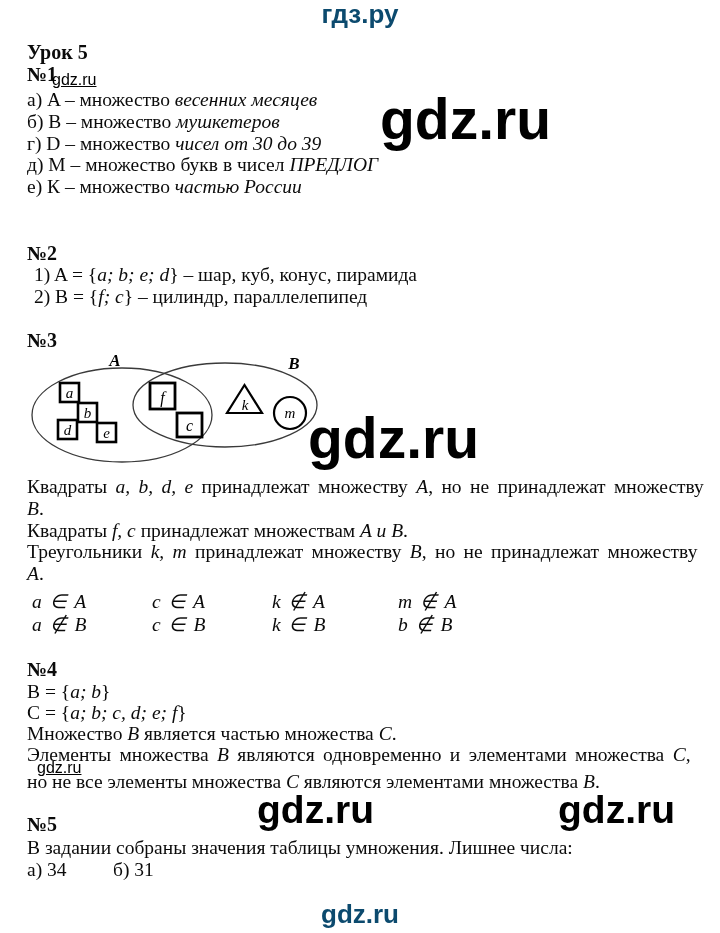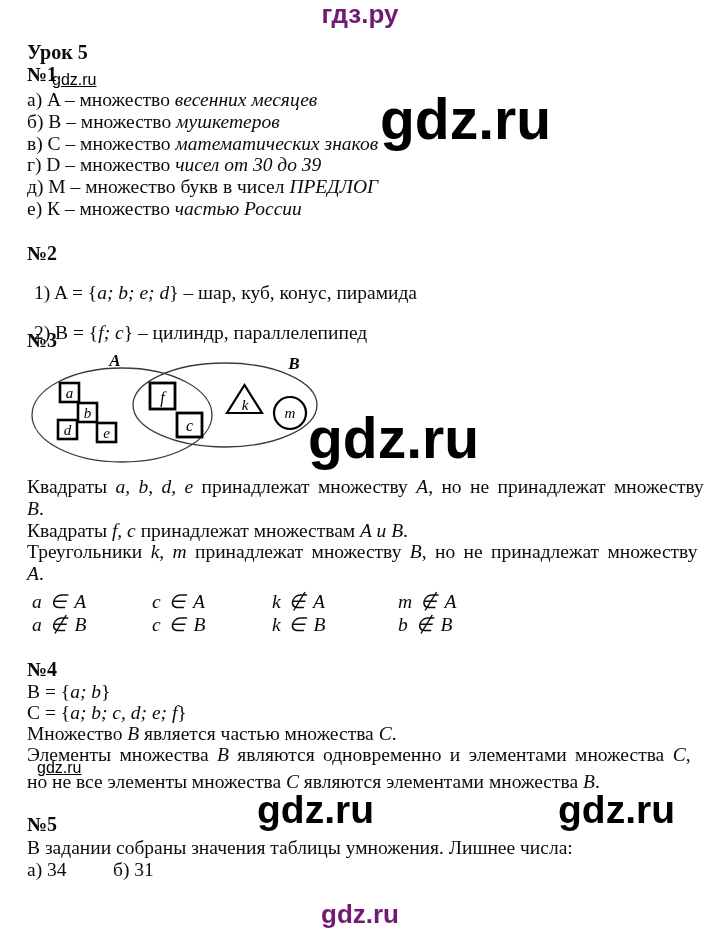--- a/index.html
+++ b/index.html
@@ -2,24 +2,24 @@
 <html><head>
 <meta charset="utf-8">
 <style>
   html,body { margin:0; padding:0; background:#fff; }
   .page { position:relative; width:720px; height:933px; background:#ffffff;
           font-family:"Liberation Serif", serif; color:#0b0b0b; overflow:hidden; }
   .abs { position:absolute; }
   .center { left:0; right:0; text-align:center; }
   .h { font-weight:bold; font-size:20px; line-height:20px; }
   .line { font-size:19.5px; line-height:21.8px; white-space:nowrap; }
-  .lines2 .line { line-height:22px;margin-top:18px; }
+  .lines2 .line { line-height:22px; }
   .j { word-spacing:3.5px; }
   .i { font-style:italic; }
-  .logo { font-family:"Liberation Sans", sans-serif; font-weight:bold; font-size:26px; line-height:27px; color:#701a75; }
+  .logo { font-family:"Liberation Sans", sans-serif; font-weight:bold; font-size:26px; line-height:27px; color:#0c4a6e; }
   .wm-big { font-family:"Liberation Sans", sans-serif; font-weight:bold; font-size:57px; line-height:57px; color:#000; }
   .wm-mid { font-family:"Liberation Sans", sans-serif; font-weight:bold; font-size:39px; line-height:39px; color:#000; }
   .wm-small { font-family:"Liberation Sans", sans-serif; font-size:16px; line-height:17px; color:#000; text-decoration:underline; }
   .tcell { position:absolute; font-size:19.5px; font-style:italic; word-spacing:3px; white-space:nowrap; }
   svg text { font-family:"Liberation Serif", serif; font-style:italic; }
 </style>
 </head>
 <body>
 
 <div class="page">
@@ -28,21 +28,20 @@
 
   <div class="abs h" style="left:27px; top:42px;">Урок 5</div>
 
   <div class="abs h" style="left:27px; top:64px;">№1</div>
   <div class="abs wm-small" style="left:52px; top:71px;">gdz.ru</div>
   <div class="abs wm-big" style="left:380px; top:91px;">gdz.ru</div>
 
   <div class="abs" style="left:27px; top:89px;">
     <div class="line"><span>а) A – множество </span><span class="i">весенних месяцев</span></div>
     <div class="line"><span>б) B – множество </span><span class="i">мушкетеров</span></div>
-    <div class="line"><span>в) C – множество </span><span class="i">математических знаков</span></div>
     <div class="line"><span>г) D – множество </span><span class="i">чисел от 30 до 39</span></div>
     <div class="line"><span>д) М – множество букв в чисел </span><span class="i">ПРЕДЛОГ</span></div>
     <div class="line"><span>е) К – множество </span><span class="i">частью России</span></div>
   </div>
 
   <div class="abs h" style="left:27px; top:243px;">№2</div>
   <div class="abs lines2" style="left:34px; top:264px;">
     <div class="line"><span>1) A = {</span><span class="i">a; b; e; d</span><span>} – шар, куб, конус, пирамида</span></div>
     <div class="line"><span>2) B = {</span><span class="i">f; c</span><span>} – цилиндр, параллелепипед</span></div>
   </div>

